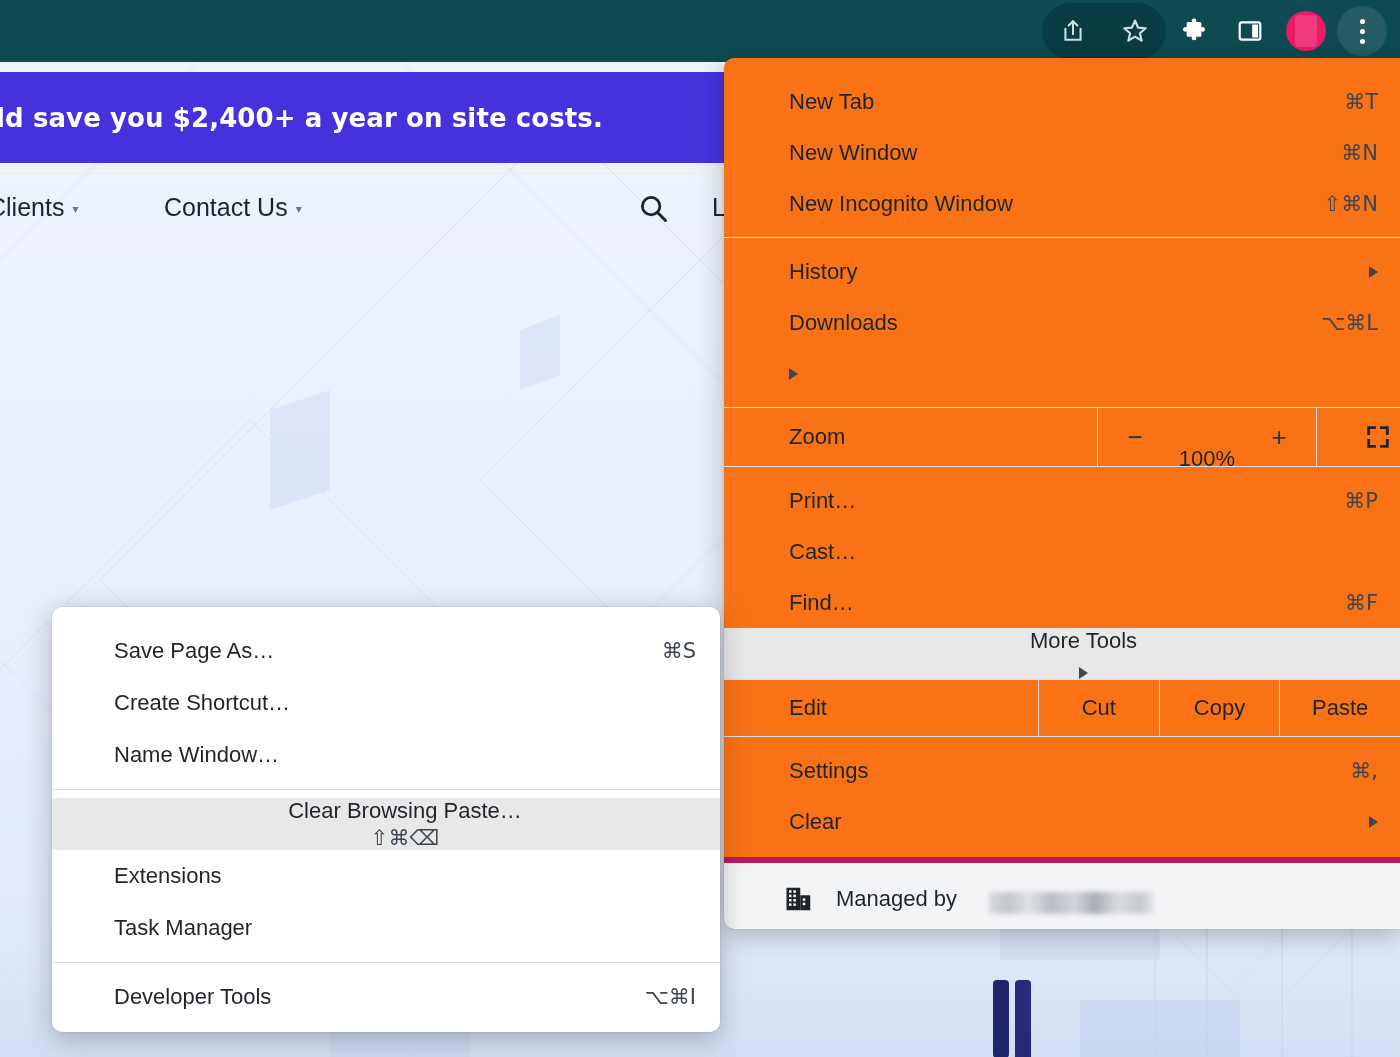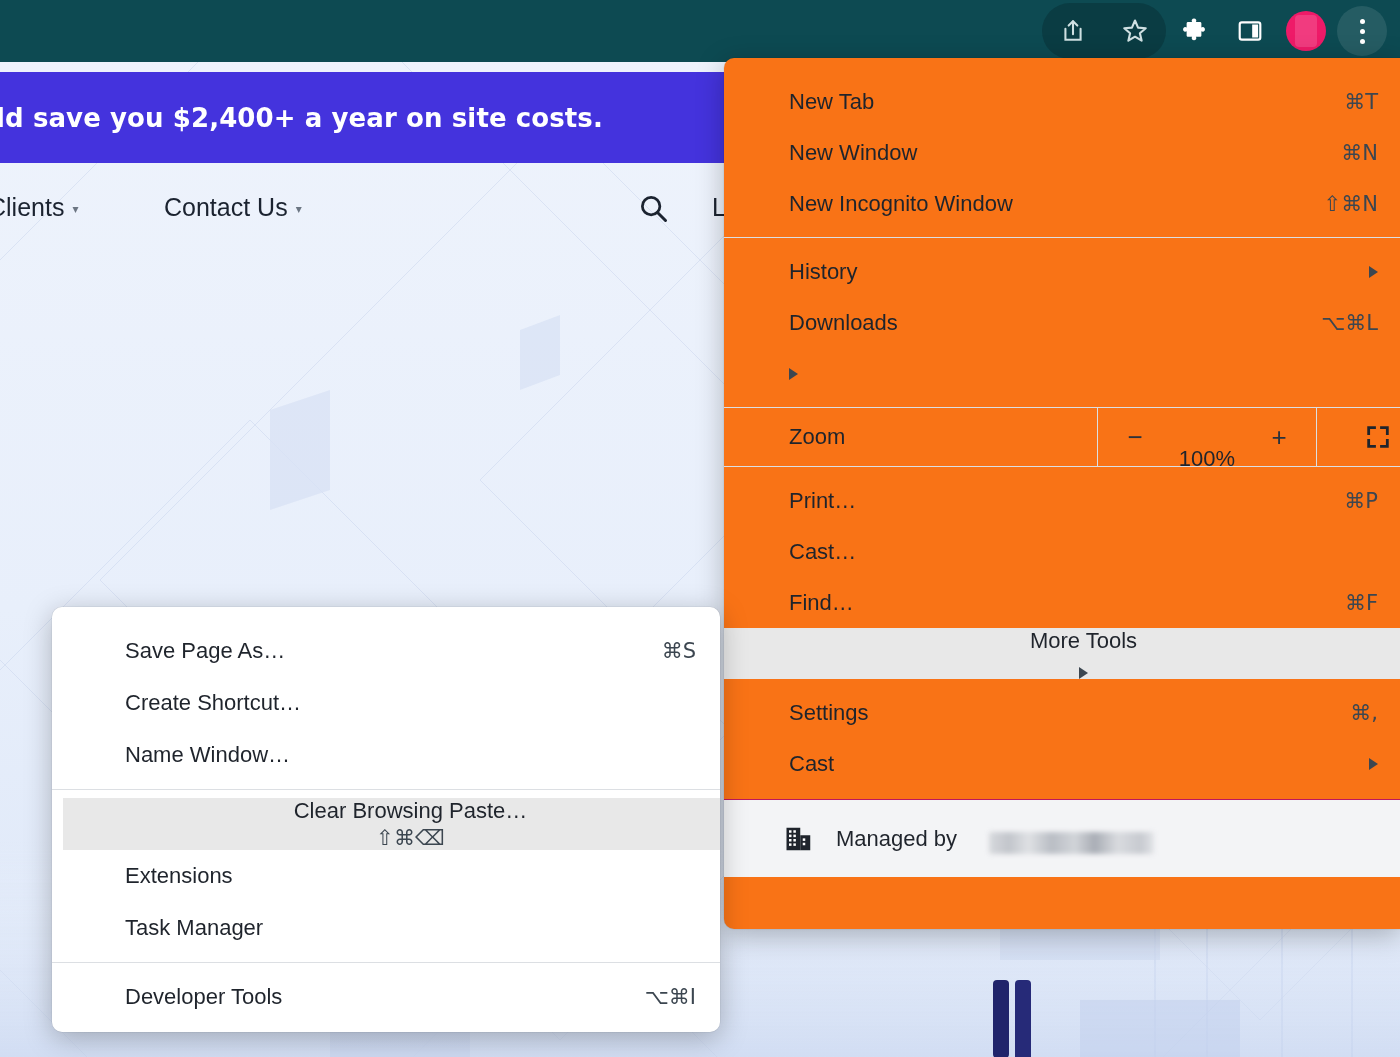--- a/index.html
+++ b/index.html
@@ -114,21 +114,21 @@
   .zoom-full { flex: 1; display: flex; align-items: center; justify-content: center; }
 
   
   .edit-row { display: flex; align-items: stretch; height: 58px; border-top: 1px solid #dcdfe3; border-bottom: 1px solid #dcdfe3; }
   .edit-label { flex: 0 0 314px; display: flex; align-items: center; padding-left: 65px; }
   .edit-btn { flex: 1; display: flex; align-items: center; justify-content: center;
               border-left: 1px solid #dcdfe3; }
 
   
   .managed {
-    height: 78px; background: #f3f4f6; border-top: 1px solid #be185d;
+    height: 78px; background: #f3f4f6; border-top: 6px solid #be185d;
     display: flex; align-items: center; padding-left: 60px; gap: 22px;
   }
   .managed .m-text { font-size: 22px; color: #1f242c; }
   .redacted {
     display: inline-block; width: 165px; height: 22px; margin-left: 10px;
     position: relative; top: 4px;
     background:
       linear-gradient(90deg,
         #d7d9dd 0%, #c2c5cb 12%, #dfe1e4 24%, #b9bdc4 38%,
         #d2d5d9 52%, #a9adb5 64%, #d9dbdf 78%, #c7cad0 92%, #e2e4e7 100%);
@@ -136,21 +136,21 @@
     border-radius: 2px;
   }
 
   
   .submenu {
     position: absolute; left: 52px; top: 607px; width: 668px; height: 425px;
     background: #ffffff; border-radius: 10px;
     box-shadow: 0 6px 28px rgba(0,0,0,.26), 0 0 0 .5px rgba(0,0,0,.08);
     overflow: hidden; font-size: 22px; color: #1f242c;
   }
-  .submenu .mi { padding: 0 24px 0 62px; height: 52px; margin-left: 11px; }
+  .submenu .mi { padding: 0 24px 0 62px; height: 52px; }
   .submenu-pad { height: 18px; }
 </style>
 </head>
 <body>
 
 <div id="root">
 
   <div class="page-bg">
     <div class="iso-lines">
       <svg width="1400" height="997" viewBox="0 0 1400 997">
@@ -328,29 +328,35 @@
     </div>
     <div class="mi">
       <span class="label">Find…</span>
       <span class="accel">⌘F</span>
     </div>
     <div class="mi highlight">
       <span class="label">More Tools</span>
       <span class="arrow"></span>
     </div>
 
+    <div class="edit-row">
+      <div class="edit-label">Edit</div>
+      <div class="edit-btn">Cut</div>
+      <div class="edit-btn">Copy</div>
+      <div class="edit-btn">Paste</div>
+    </div>
 
     <div style="height:8px"></div>
 
     <div class="mi">
       <span class="label">Settings</span>
       <span class="accel">⌘,</span>
     </div>
     <div class="mi">
-      <span class="label">Cast</span>
+      <span class="label">Clear</span>
       <span class="arrow"></span>
     </div>
 
     <div style="height:10px"></div>
 
     <div class="managed">
       <svg width="30" height="30" viewBox="0 0 24 24">
         <rect x="2" y="3" width="11" height="18" fill="#1f242c"></rect>
         <rect x="13" y="9" width="8" height="12" fill="#1f242c"></rect>
         <g fill="#ffffff">

